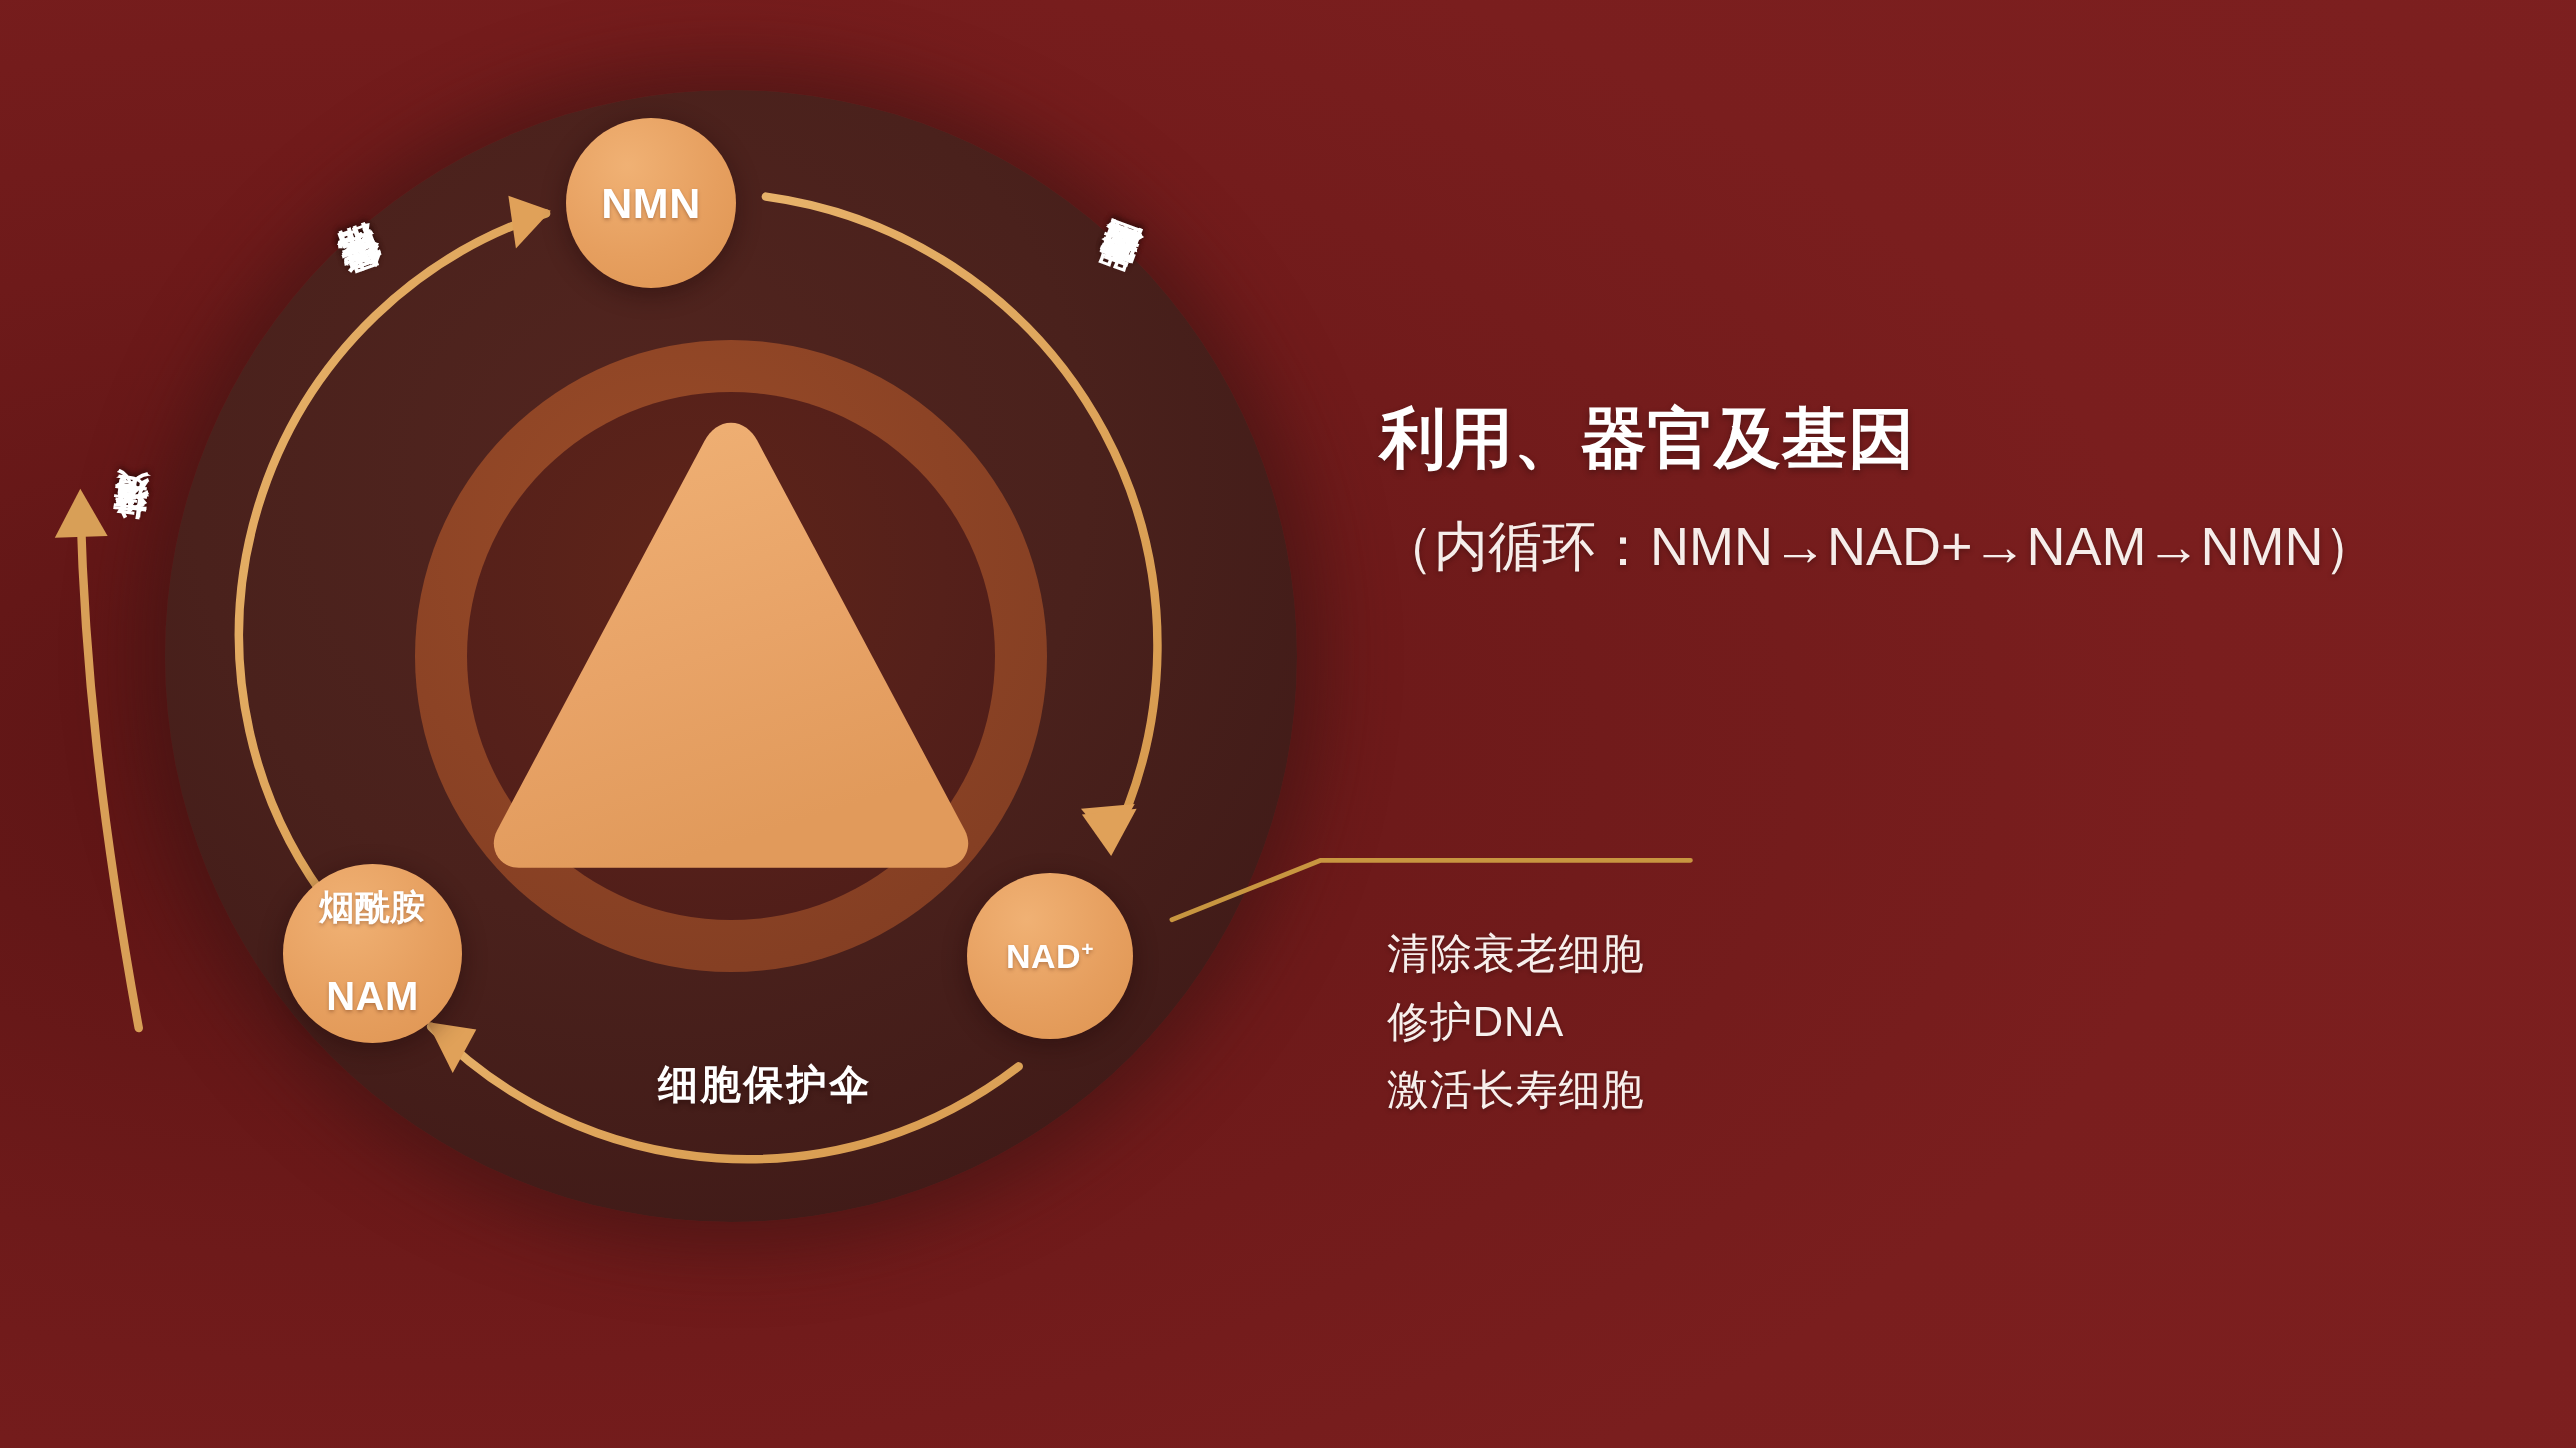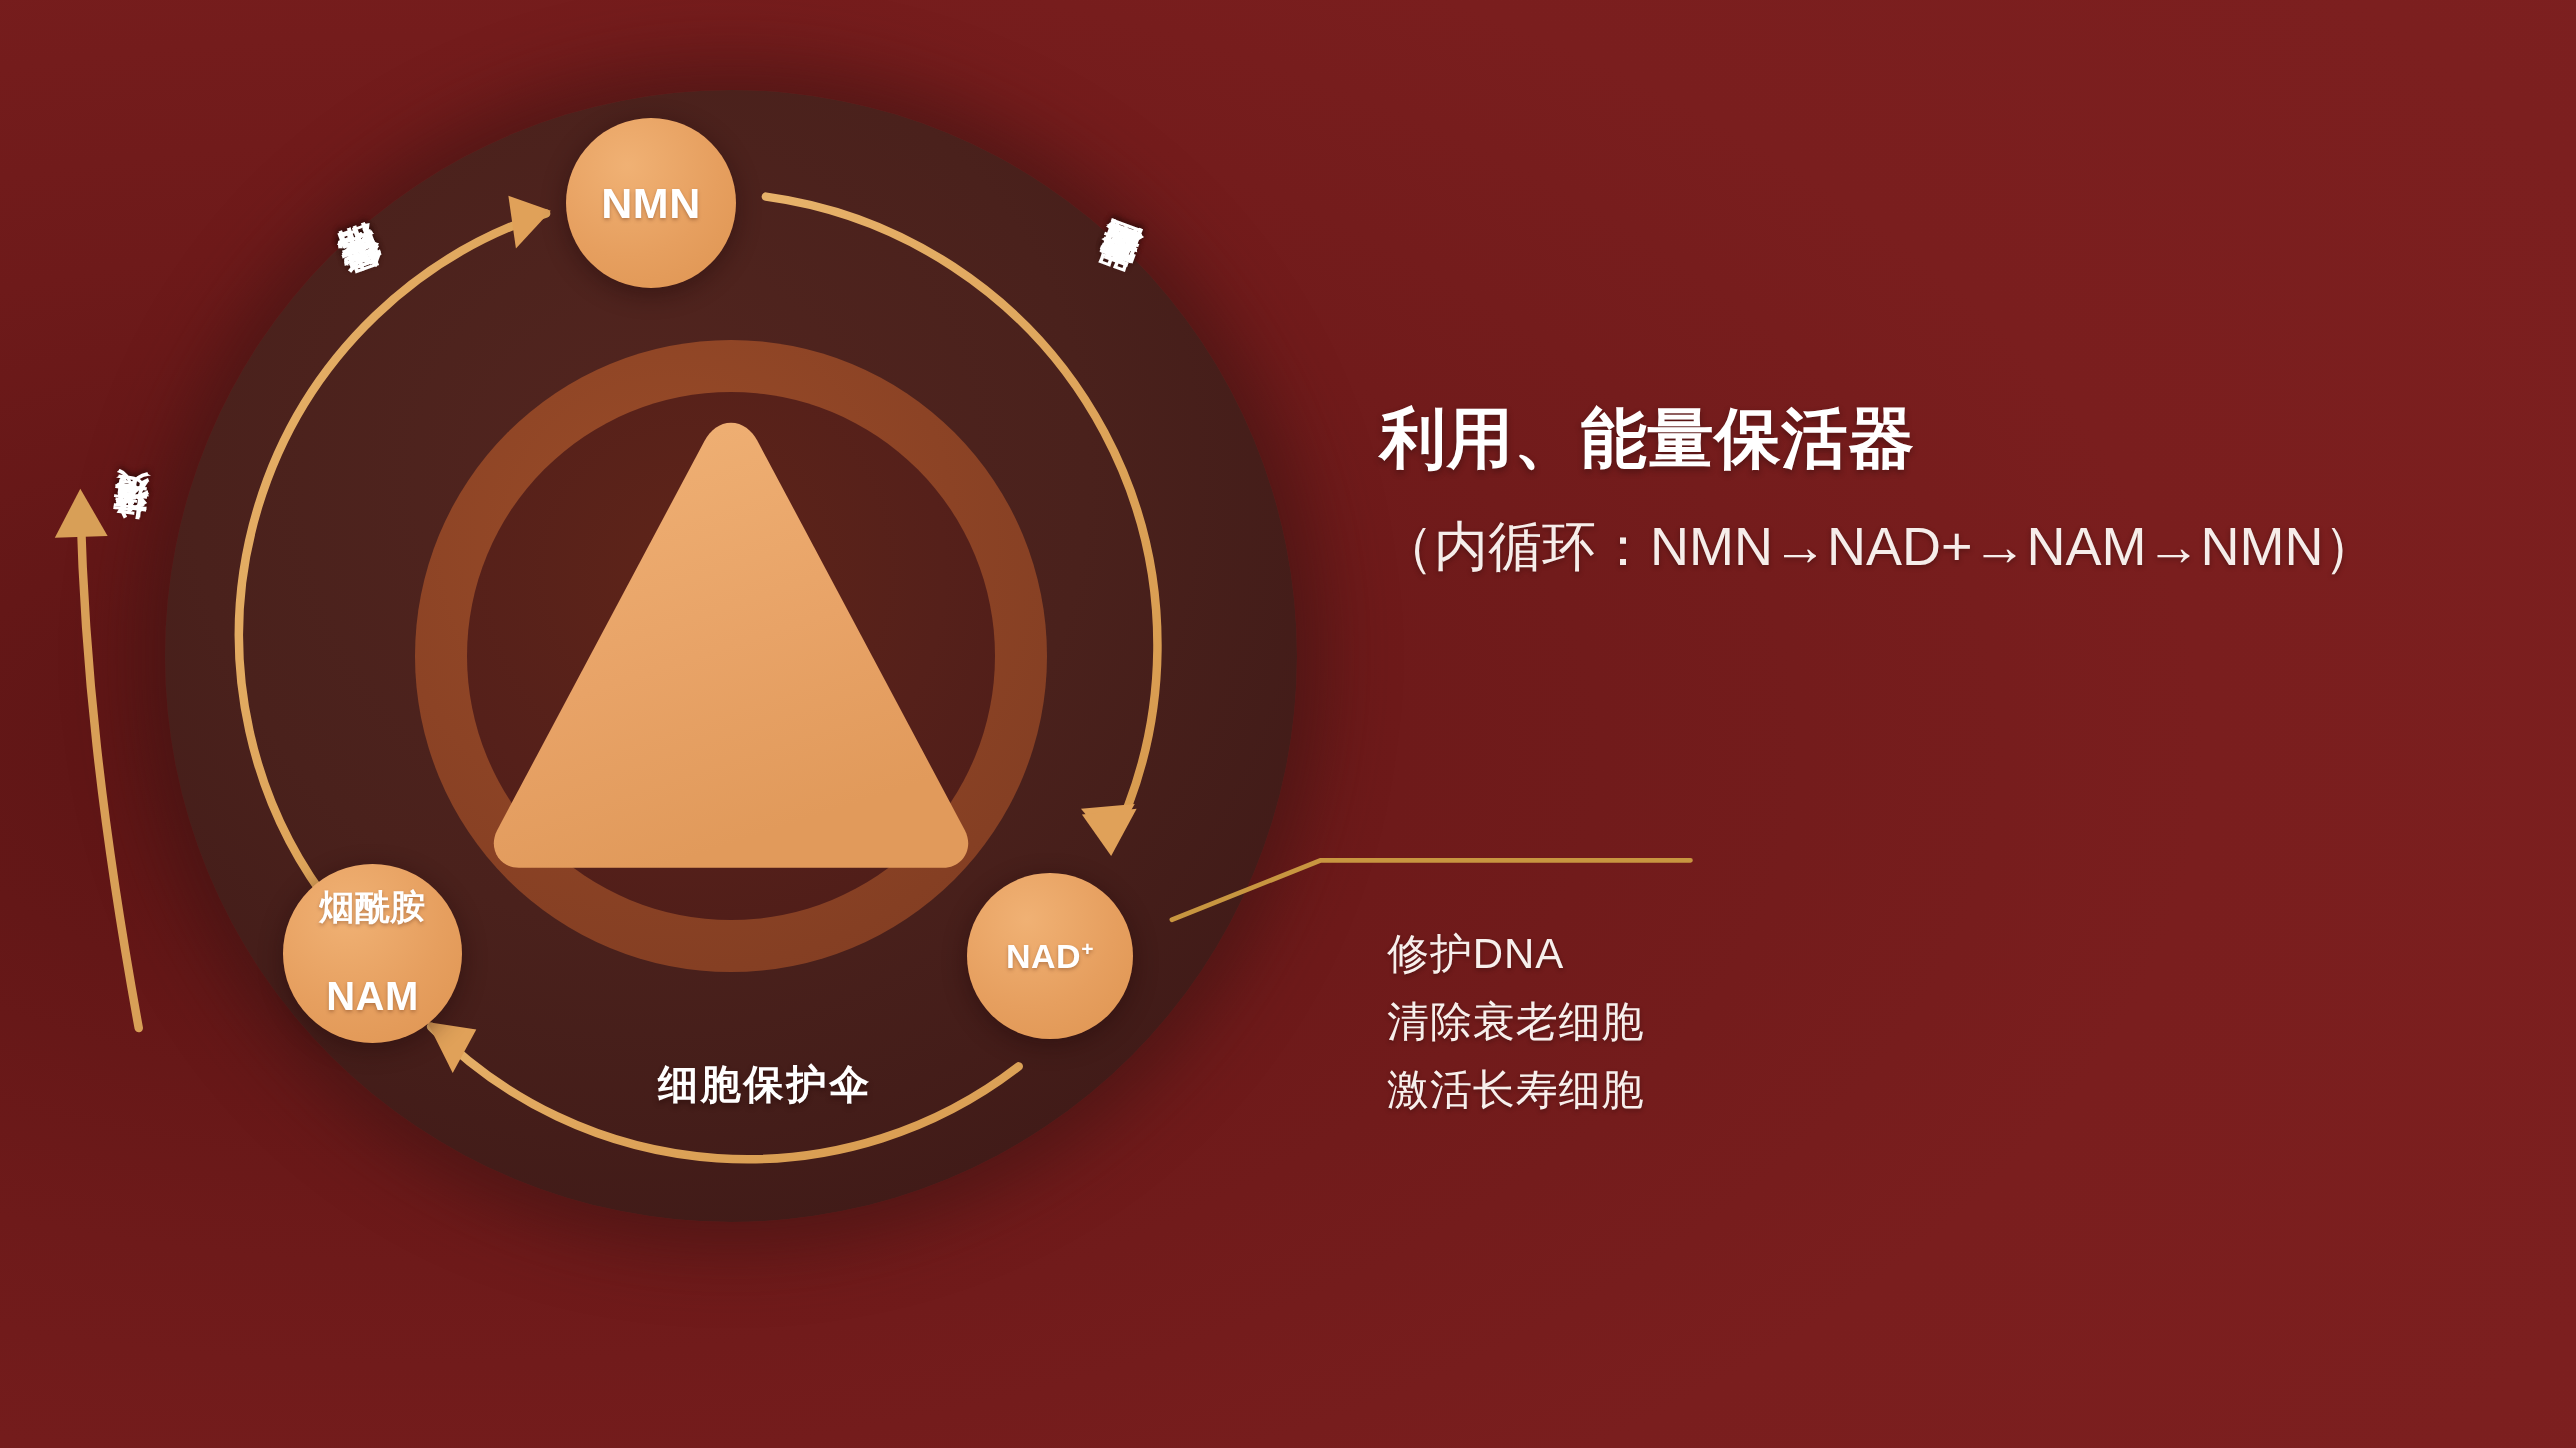--- a/index.html
+++ b/index.html
@@ -284,25 +284,25 @@
   </svg>
   <div id="label-outer">垃圾清道夫</div>
 
   <svg id="callout-line" viewBox="0 0 560 180">
     <path d="M 2 95 L 160 32 L 552 32" fill="none" stroke="#C89640" stroke-width="5" stroke-linejoin="round" stroke-linecap="round"></path>
   </svg>
 
   <div id="copy">
     <h1 id="headline">
       <br>
-      <span>利用、能量保活器</span>
+      <span>利用、器官及基因</span>
     </h1>
     <p id="subline">（内循环：NMN→NAD+→NAM→NMN）</p>
   </div>
 
   <ul id="benefits">
+    <li>清除衰老细胞</li>
     <li>修护DNA</li>
-    <li>清除衰老细胞</li>
     <li>激活长寿细胞</li>
   </ul>
 
 </div>
 
 
 </body></html>

